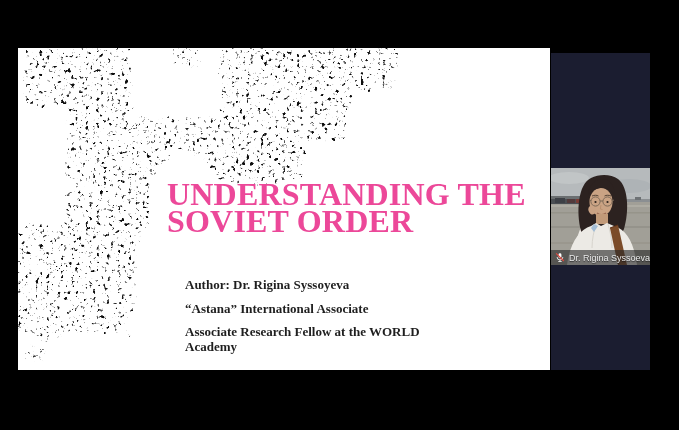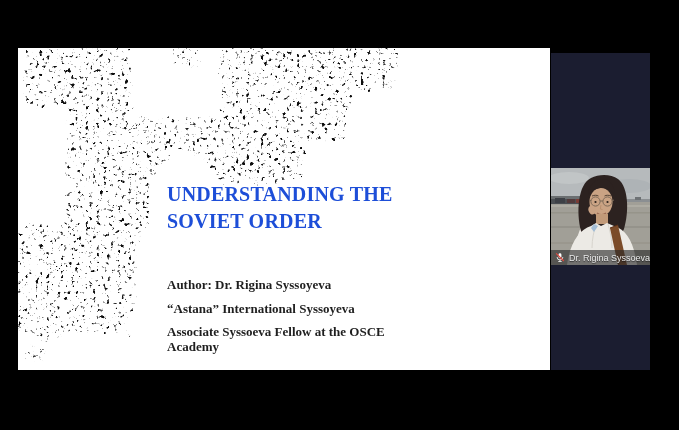--- a/index.html
+++ b/index.html
@@ -5,23 +5,23 @@
   html,body{margin:0;padding:0;background:#000;}
   .stage{position:relative;width:679px;height:430px;background:#000;overflow:hidden;
          font-family:"Liberation Serif","DejaVu Serif",serif;}
 
   
   .slide{position:absolute;left:18px;top:48px;width:532px;height:322px;
          background:#ffffff;overflow:hidden;}
   .artwork{position:absolute;left:0;top:0;width:532px;height:322px;display:block;}
 
   .slide-title{position:absolute;left:149px;top:133px;
-               font-size:20px;line-height:27px;font-weight:bold;color:#1d4ed8;
+               font-size:32px;line-height:27px;font-weight:bold;color:#ec4899;
                letter-spacing:0.2px;}
-  .slide-authors{position:absolute;left:149px;top:230px;width:340px;
+  .slide-authors{position:absolute;left:167px;top:230px;width:340px;
                  font-size:13px;line-height:14.5px;font-weight:bold;color:#1f1f1f;}
   .slide-authors p{margin:0 0 9px 0;white-space:pre-line;}
 
   
   .panel{position:absolute;left:551px;top:53px;width:99px;height:317px;background:#1b1d30;}
   .video-tile{position:absolute;left:0;top:115px;width:99px;height:97px;overflow:hidden;
               background:#9f9d95;cursor:pointer;}
   .video-tile svg{display:block;}
   .name-bar{position:absolute;left:0;right:0;bottom:0;height:15px;
             background:rgba(40,40,40,0.62);
@@ -59,22 +59,22 @@
       </g>
     </svg>
 
     <div class="slide-title">
       <div>UNDERSTANDING THE</div>
       <div>SOVIET ORDER</div>
     </div>
 
     <div class="slide-authors">
       <p>Author: Dr. Rigina Syssoyeva</p>
-      <p>“Astana” International Syssoyeva</p>
-      <p>Associate Syssoeva Fellow at the OSCE
+      <p>“Astana” International Associate</p>
+      <p>Associate Research Fellow at the WORLD
 Academy</p>
     </div>
   </div>
 
   <div class="panel">
 
     <div class="video-tile">
 
       <svg viewBox="0 0 99 97" width="99" height="97" aria-hidden="true">
 

